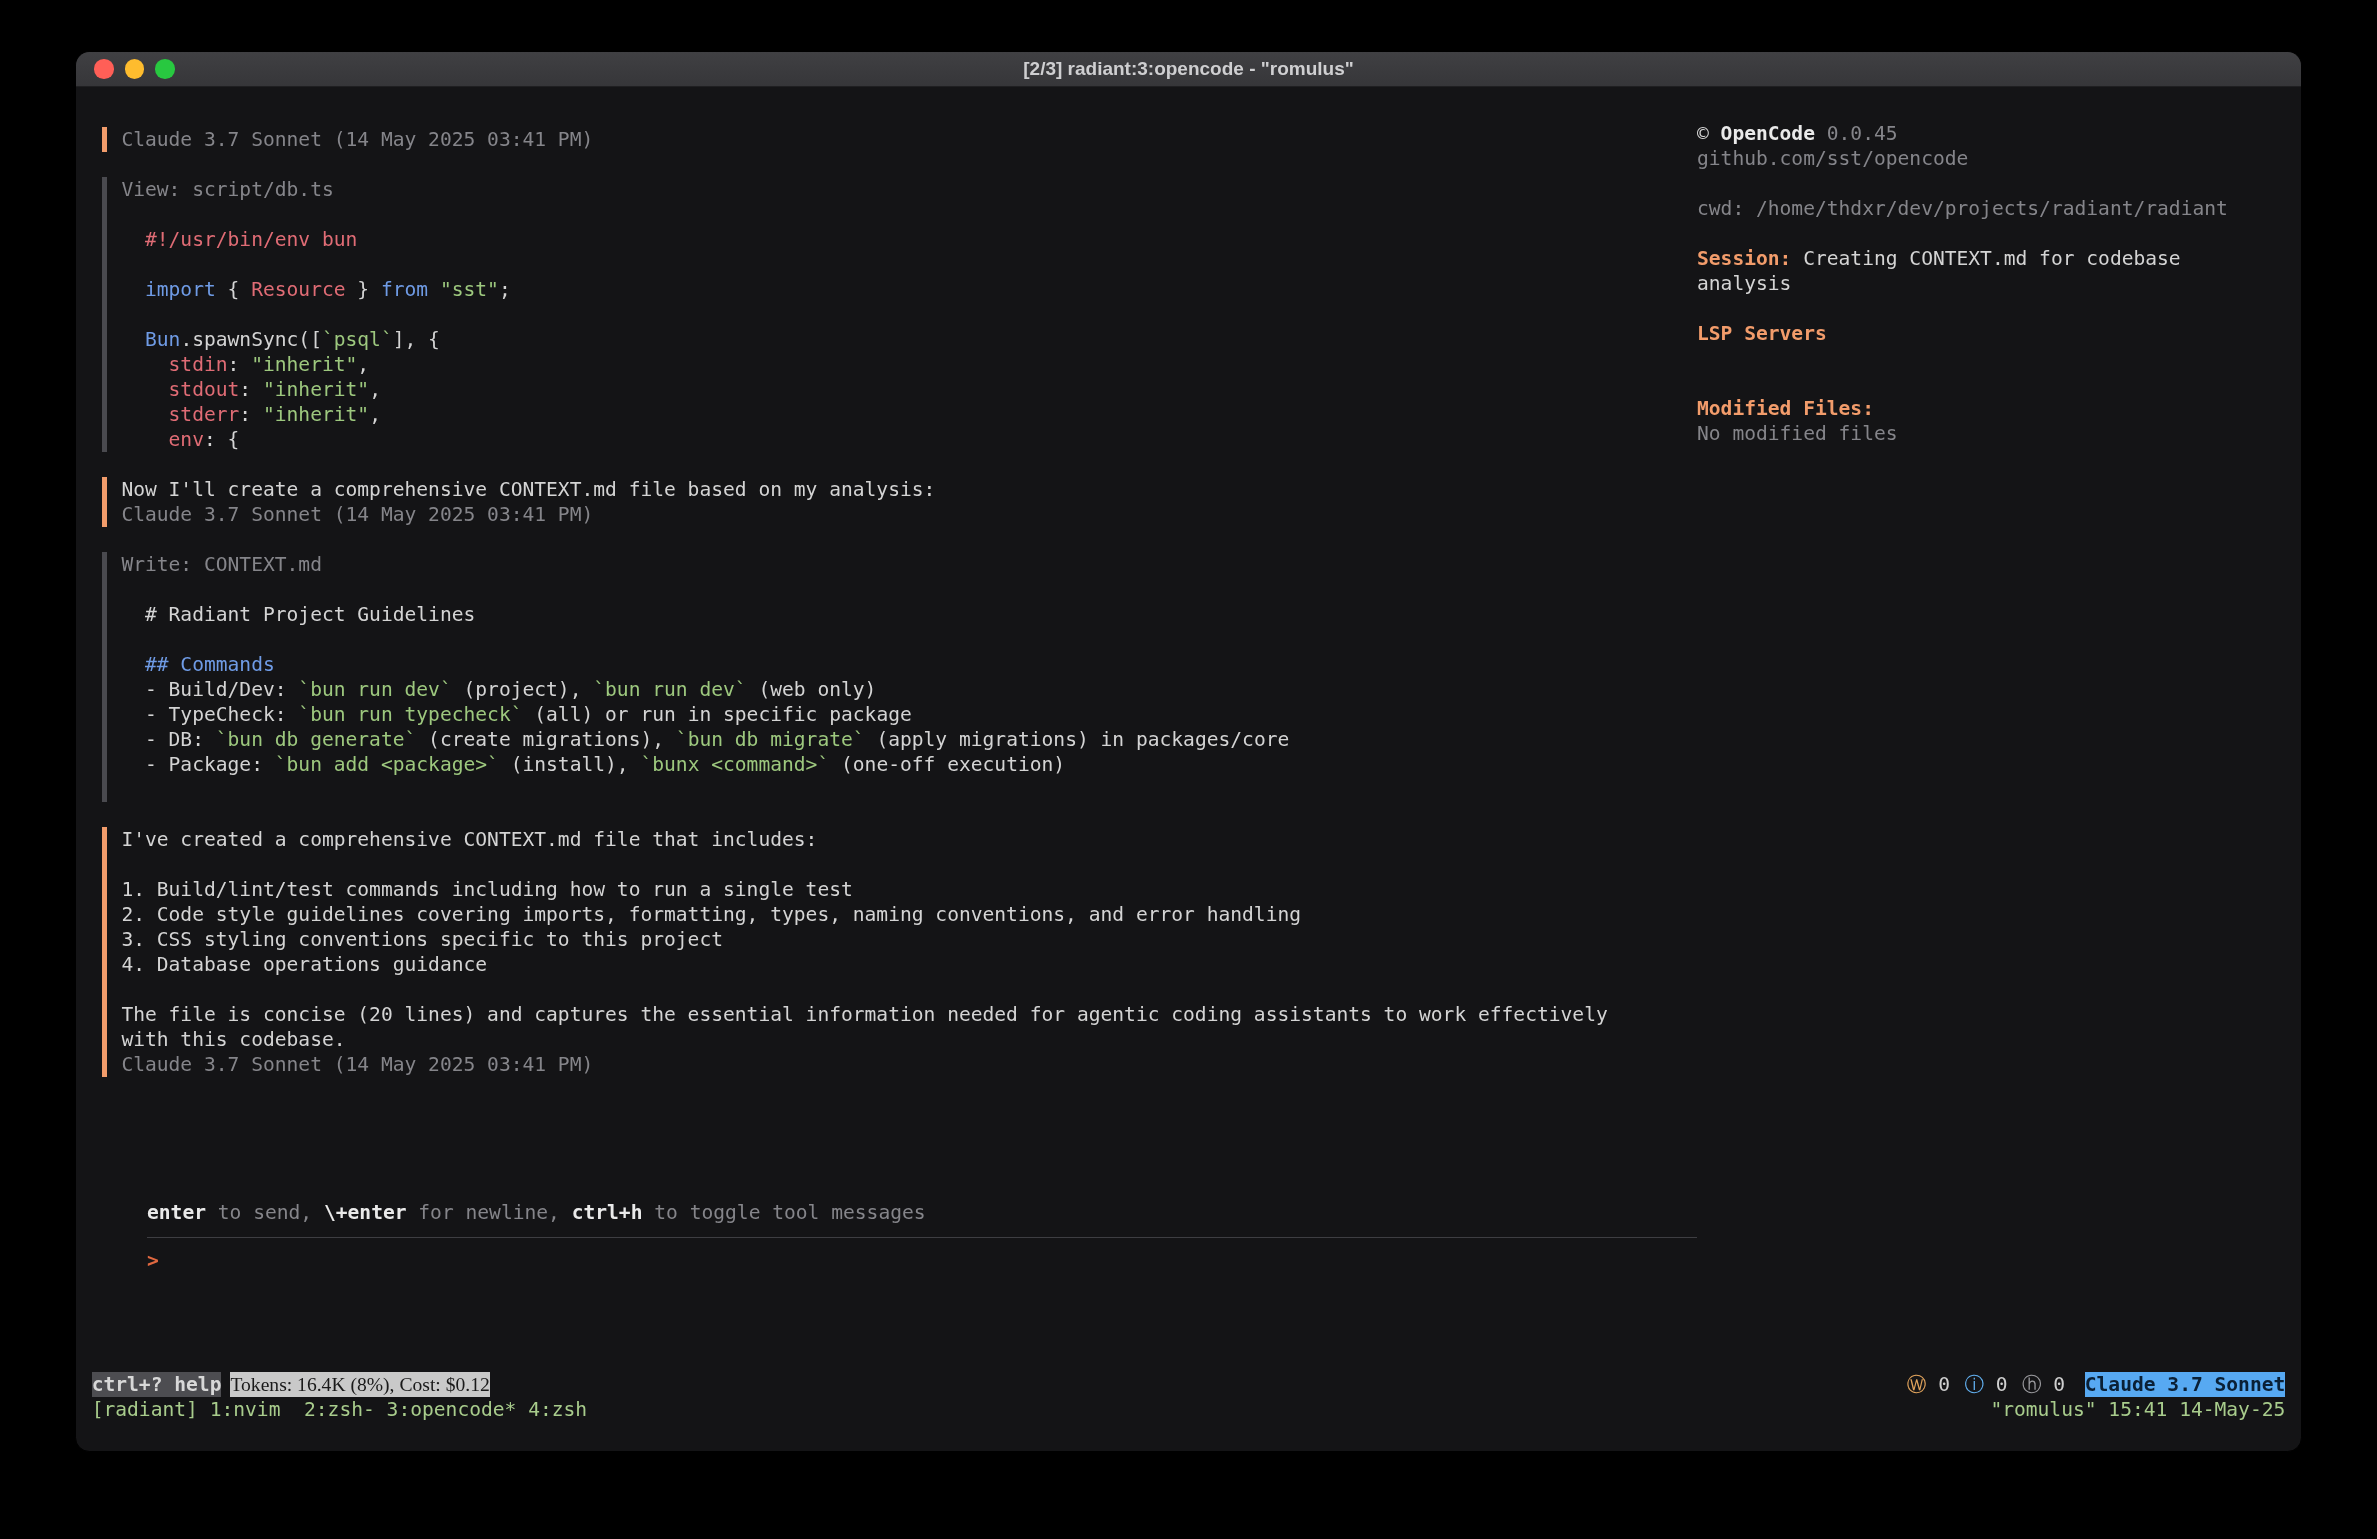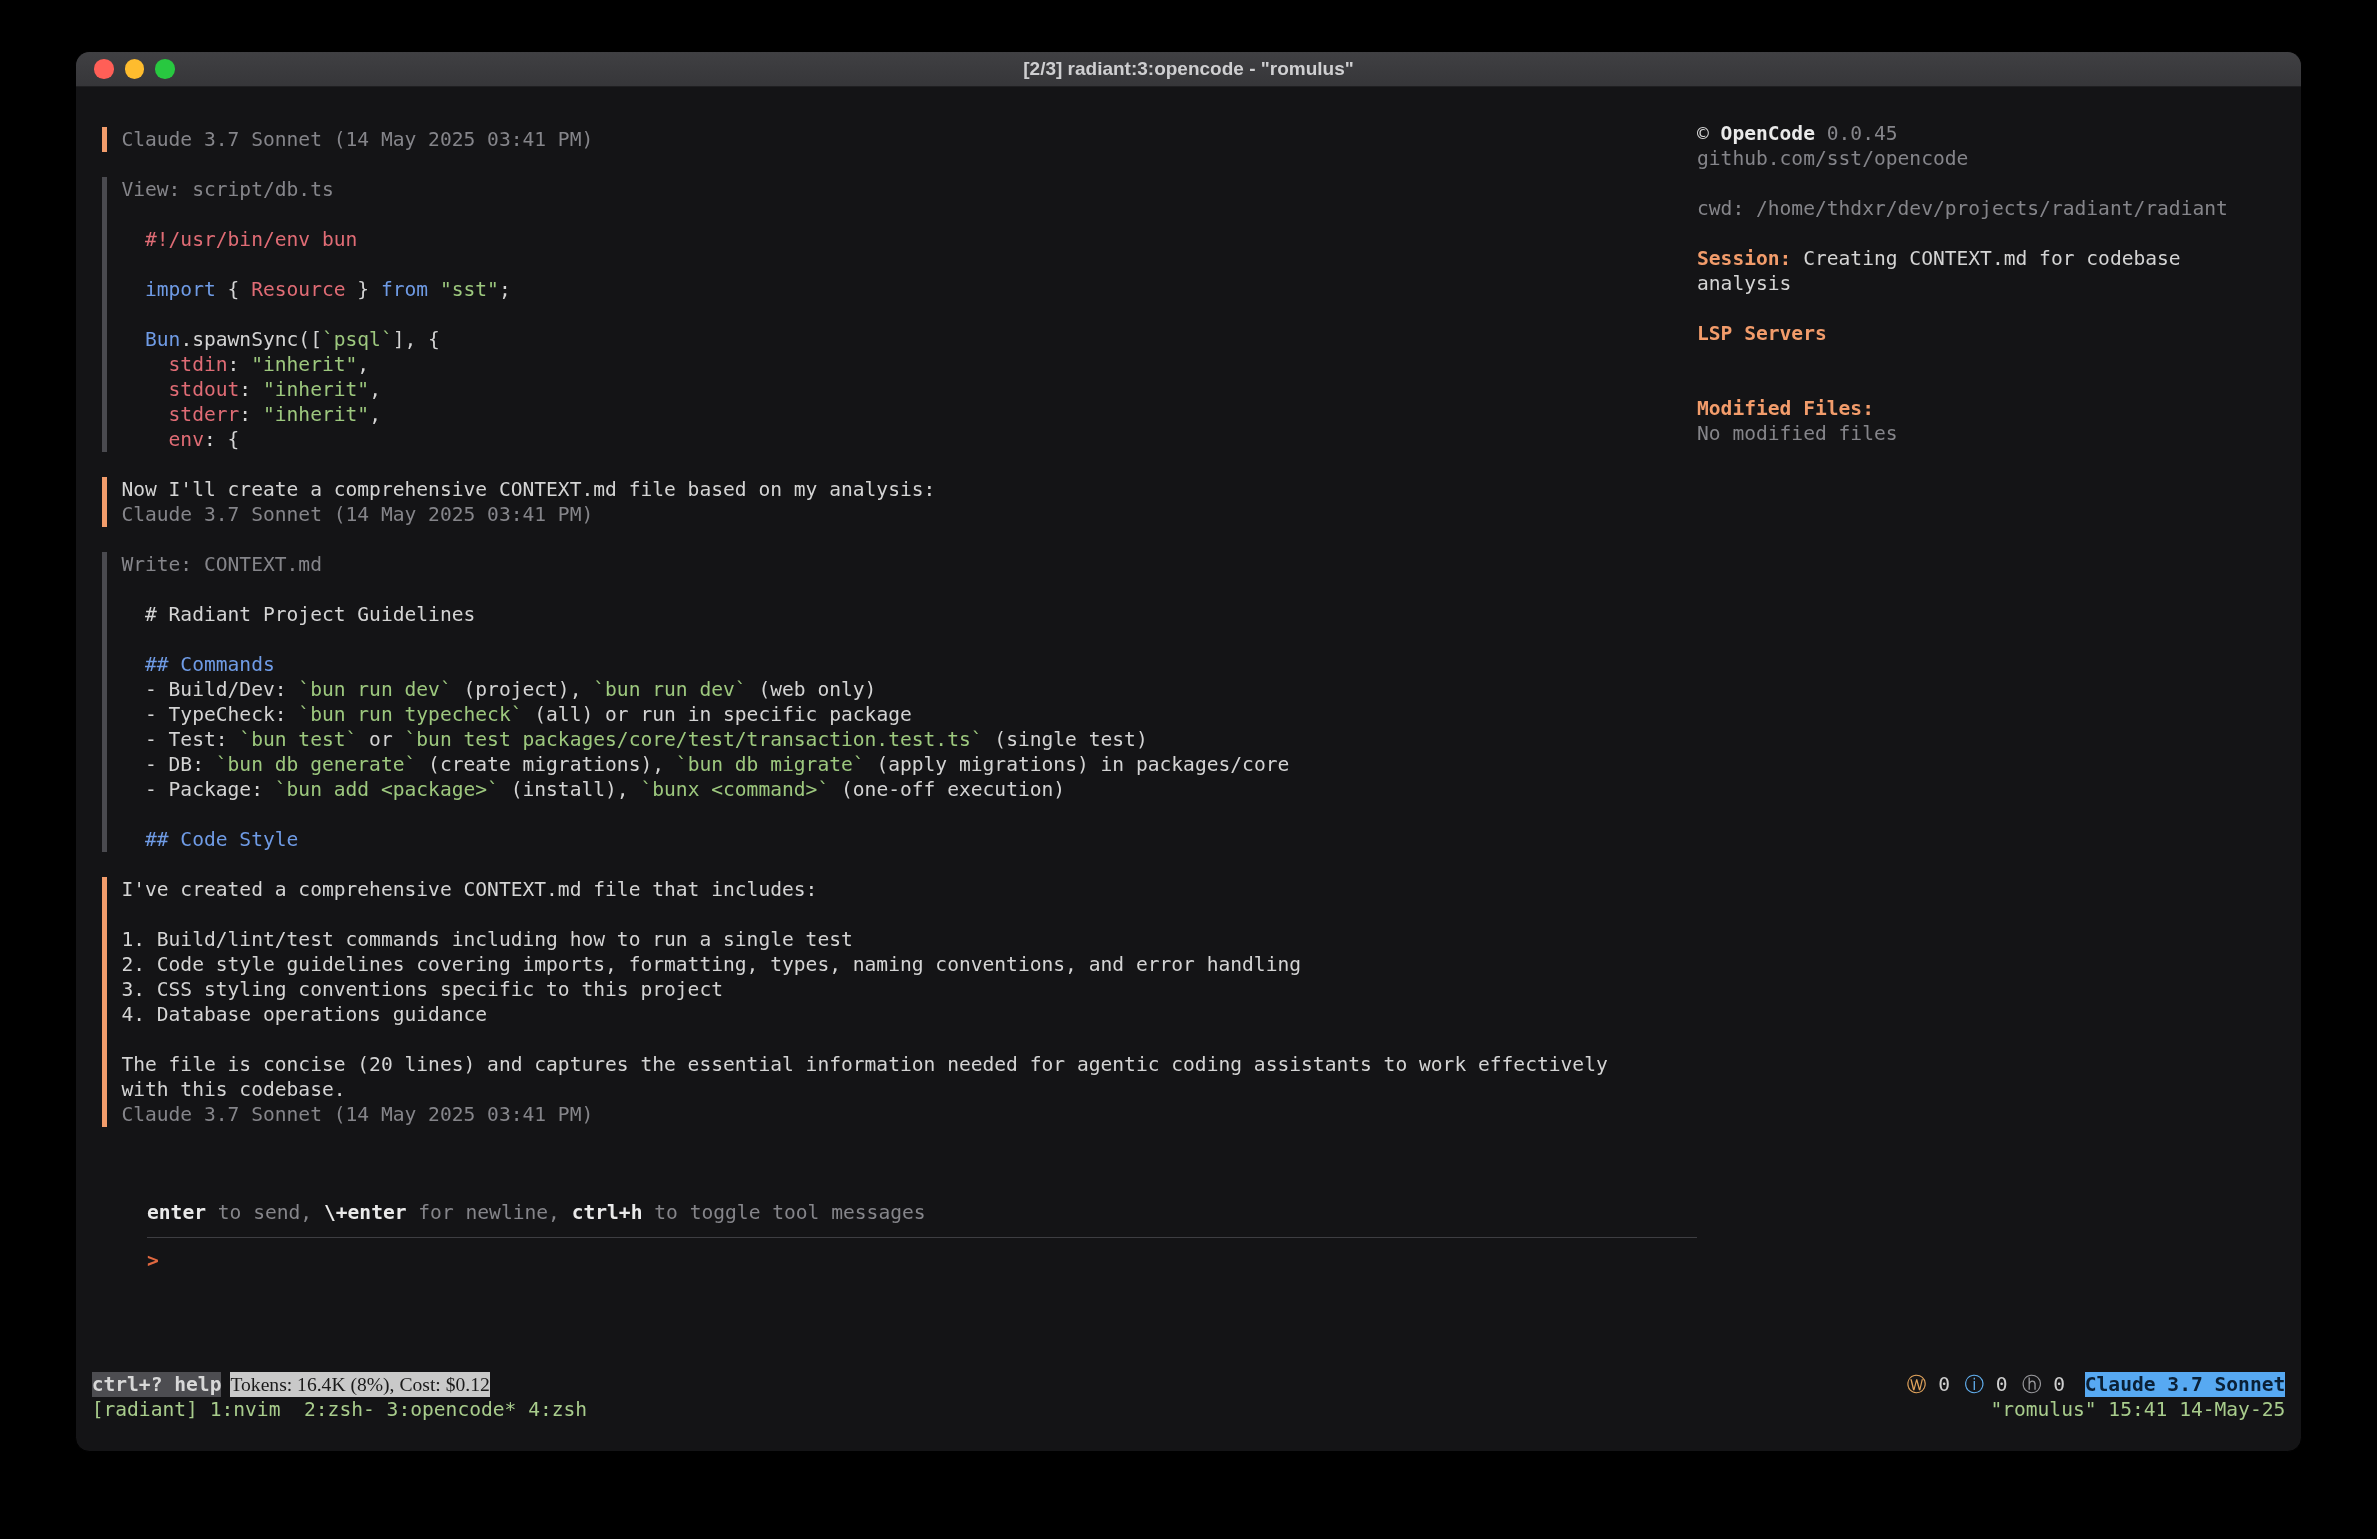--- a/index.html
+++ b/index.html
@@ -114,25 +114,23 @@
             <div class="tline"><span class="c-dim">Claude 3.7 Sonnet (14 May 2025 03:41 PM)</span></div>
           </div>
           <div class="msg msg-tool">
             <div class="tline"><span class="c-dim">Write: CONTEXT.md</span></div>
             <div class="tline">&nbsp;</div>
             <div class="tline"><span class="c-fg">  # Radiant Project Guidelines</span></div>
             <div class="tline">&nbsp;</div>
             <div class="tline"><span class="c-fg">  </span><span class="c-blue">## Commands</span></div>
             <div class="tline"><span class="c-fg">  - Build/Dev: </span><span class="c-green">`bun run dev`</span><span class="c-fg"> (project), </span><span class="c-green">`bun run dev`</span><span class="c-fg"> (web only)</span></div>
             <div class="tline"><span class="c-fg">  - TypeCheck: </span><span class="c-green">`bun run typecheck`</span><span class="c-fg"> (all) or run in specific package</span></div>
-            <div class="tline"><span class="c-fg">  - Test: </span><span class="c-green">`bun test`</span><span class="c-fg"> or </span><span class="c-green">`bun test packages/core/test/transaction.test.ts`</span><span class="c-fg"> (single test)</span></div>
             <div class="tline"><span class="c-fg">  - DB: </span><span class="c-green">`bun db generate`</span><span class="c-fg"> (create migrations), </span><span class="c-green">`bun db migrate`</span><span class="c-fg"> (apply migrations) in packages/core</span></div>
             <div class="tline"><span class="c-fg">  - Package: </span><span class="c-green">`bun add &lt;package&gt;`</span><span class="c-fg"> (install), </span><span class="c-green">`bunx &lt;command&gt;`</span><span class="c-fg"> (one-off execution)</span></div>
             <div class="tline">&nbsp;</div>
-            <div class="tline"><span class="c-fg">  </span><span class="c-blue">## Code Style</span></div>
           </div>
           <div class="msg msg-accent">
             <div class="tline"><span class="c-fg">I've created a comprehensive CONTEXT.md file that includes:</span></div>
             <div class="tline">&nbsp;</div>
             <div class="tline"><span class="c-fg">1. Build/lint/test commands including how to run a single test</span></div>
             <div class="tline"><span class="c-fg">2. Code style guidelines covering imports, formatting, types, naming conventions, and error handling</span></div>
             <div class="tline"><span class="c-fg">3. CSS styling conventions specific to this project</span></div>
             <div class="tline"><span class="c-fg">4. Database operations guidance</span></div>
             <div class="tline">&nbsp;</div>
             <div class="tline"><span class="c-fg">The file is concise (20 lines) and captures the essential information needed for agentic coding assistants to work effectively</span></div>

